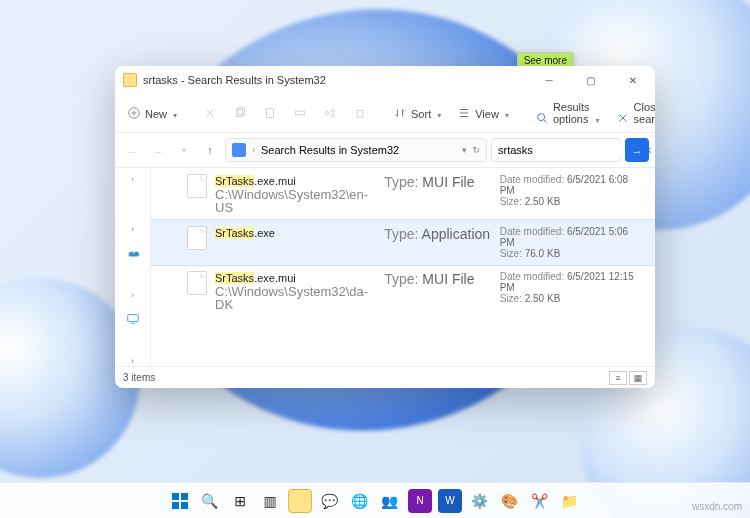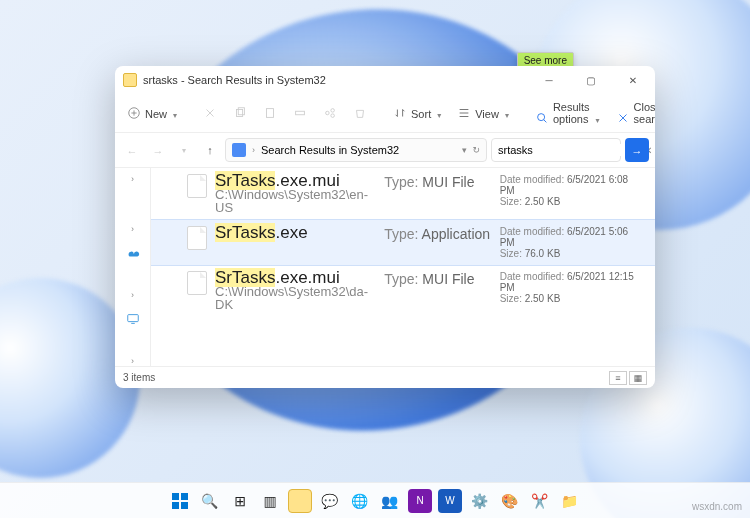--- a/index.html
+++ b/index.html
@@ -60,21 +60,21 @@
   .body { flex:1; display:flex; min-height:0;}
   .sidebar { width:36px; border-right:1px solid #eee; display:flex; flex-direction:column; align-items:center; padding-top:6px; gap:12px;}
   .sidebar .glyph { width:14px; height:14px; opacity:.8;}
   .sidebar .chevside { font-size:9px; color:#888;}
   .content { flex:1; overflow:auto;}
   .row { display:flex; align-items:flex-start; padding:6px 12px 6px 36px; gap:8px; border-bottom:0; position:relative;}
   .row.selected { background:#eaf2fe; outline:1px solid #cfe0f9;}
   .row .ficon { width:20px; height:24px; background:#fff; border:1px solid #d6d6d6; border-radius:2px; position:relative; flex-shrink:0;}
   .row .ficon::before{content:"";position:absolute;top:0;right:0;border-left:6px solid #eee;border-top:6px solid transparent;}
   .row .names { width:180px; }
-  .row .fname { font-size:17px; line-height:14px;}
+  .row .fname { font-size:11px; line-height:14px;}
   .row .fname .hl { background:#fff3a0;}
   .row .fpath { font-size:13px; color:#888; line-height:13px;}
   .row .col2 { width:120px; font-size:14px; color:#666;}
   .row .col3 { margin-left:auto; font-size:10px; color:#666; text-align:left; width:160px;}
   .row .lbl { color:#888;}
 
   .status { height:22px; border-top:1px solid #eee; display:flex; align-items:center; padding:10px 8px; font-size:10px; color:#555;}
   .status .spacer{flex:1;}
   .viewsw { display:flex; gap:2px;}
   .viewsw span{ width:18px; height:14px; border:1px solid #ccc; display:flex; align-items:center; justify-content:center; font-size:9px; color:#666;}

